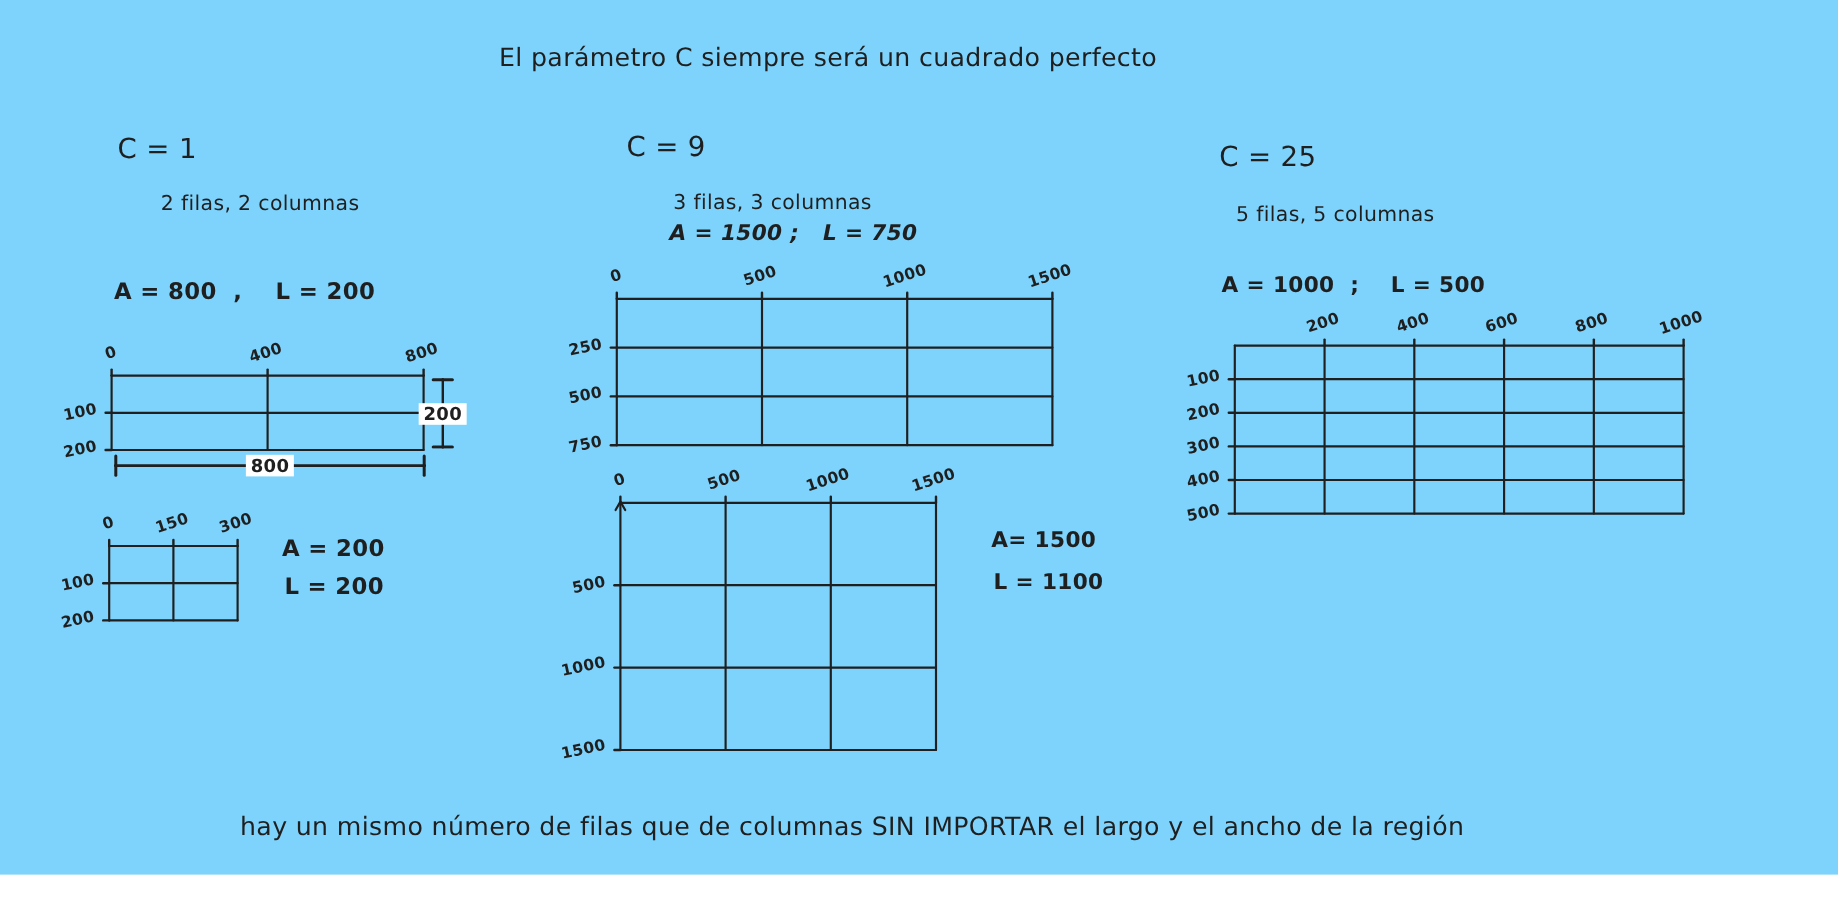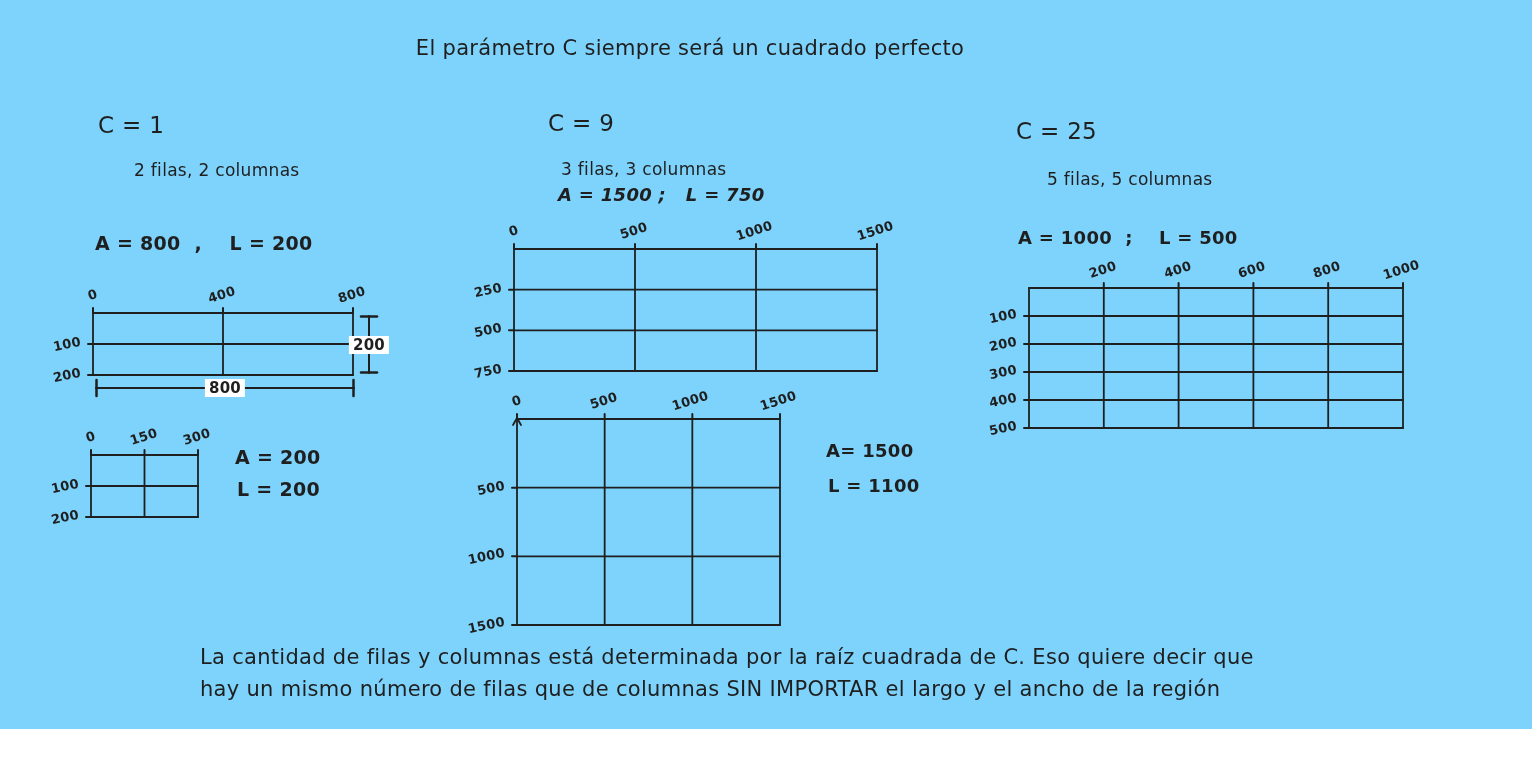--- a/index.html
+++ b/index.html
@@ -20,25 +20,25 @@
     width: 1380px;
     text-align: center;
     font-size: 21px;
   }
   .heading { position: absolute; font-size: 23px; }
   .subheading { position: absolute; font-size: 17px; }
   .params { position: absolute; font-size: 18px; font-weight: bold; white-space: pre; }
   .h-c4   { left: 98px;  top: 112px; }
   .sub-c4 { left: 134px; top: 160px; }
   .p-c4   { left: 95px;  top: 232px; font-size: 19px; }
-  .h-c9   { left: 548px; top: 110px; text-align: center; }
+  .h-c9   { left: 522px; top: 110px; text-align: center; }
   .sub-c9 { left: 535px; top: 159px; margin-left: 26px; }
   .p-c9   { left: 558px; top: 184px; font-style: italic; }
   .h-c25  { left: 1016px; top: 118px; }
-  .sub-c25{ left: 1030px; top: 169px; margin-left: 17px; }
+  .sub-c25{ left: 1030px; top: 169px; }
   .p-c25  { left: 1018px; top: 227px; text-align: right; }
   .footer-line { position: absolute; left: 200px; font-size: 21px; }
   .footer-1 { top: 645px; }
   .footer-2 { top: 677px; }
   .grid { position: absolute; }
   .grid svg { position: absolute; overflow: visible; }
   .xlab {
     position: absolute; top: -26px;
     font-size: 13px; font-weight: bold;
     transform: translateX(-55%) rotate(-18deg);
@@ -71,21 +71,20 @@
   <div class="params p-c4">A = 800  ,    L = 200</div>
 
   <div class="heading h-c9">C = 9</div>
   <div class="subheading sub-c9">3 filas, 3 columnas</div>
   <div class="params p-c9">A = 1500 ;   L = 750</div>
 
   <div class="heading h-c25">C = 25</div>
   <div class="subheading sub-c25">5 filas, 5 columnas</div>
   <div class="params p-c25">A = 1000  ;    L = 500</div>
 
-  <div class="footer-line footer-1">La cantidad de filas y columnas está determinada por la raíz cuadrada de C. Eso quiere decir que</div>
   <div class="footer-line footer-2">hay un mismo número de filas que de columnas SIN IMPORTAR el largo y el ancho de la región</div>
 <div class="grid" style="left: 93px; top: 313px; width: 260px; height: 62px;">
       <svg width="274" height="76" style="left: -7px; top: -7px;">
         <line x1="7" y1="7" x2="7" y2="69" stroke="#1f1f1f" stroke-width="1.8" stroke-linecap="round"></line>
         <line x1="137" y1="7" x2="137" y2="69" stroke="#1f1f1f" stroke-width="1.8" stroke-linecap="round"></line>
         <line x1="267" y1="7" x2="267" y2="69" stroke="#1f1f1f" stroke-width="1.8" stroke-linecap="round"></line>
         <line x1="7" y1="7" x2="267" y2="7" stroke="#1f1f1f" stroke-width="1.8" stroke-linecap="round"></line>
         <line x1="7" y1="38" x2="267" y2="38" stroke="#1f1f1f" stroke-width="1.8" stroke-linecap="round"></line>
         <line x1="7" y1="69" x2="267" y2="69" stroke="#1f1f1f" stroke-width="1.8" stroke-linecap="round"></line>
         <line x1="7" y1="2" x2="7" y2="7" stroke="#1f1f1f" stroke-width="2" stroke-linecap="round"></line>

